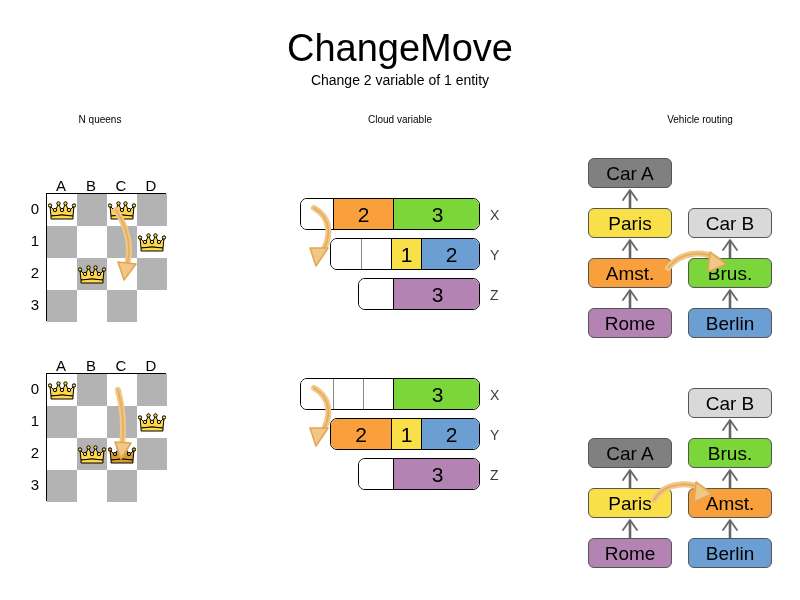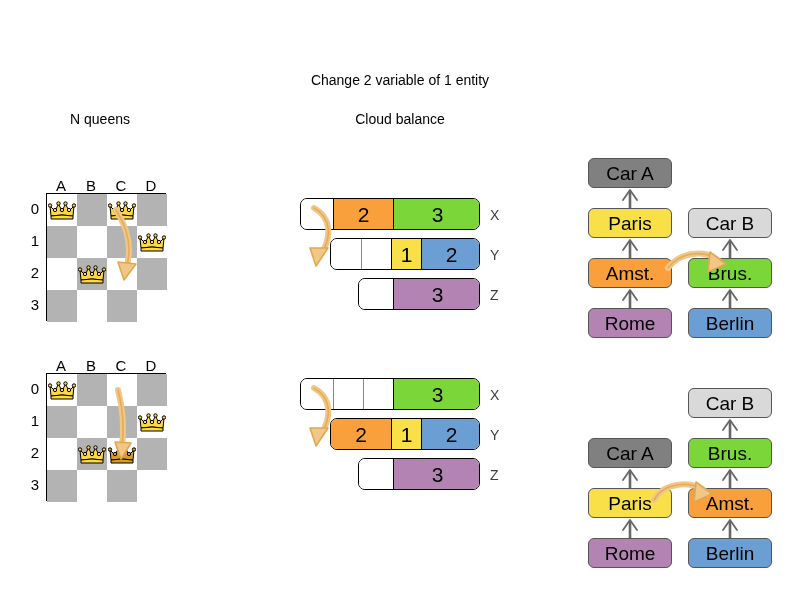--- a/index.html
+++ b/index.html
@@ -14,21 +14,21 @@
   
   #page-title{
     left:0;top:26px;width:800px;text-align:center;
     font-size:38px;line-height:44px;font-weight:400;letter-spacing:0px;
   }
   #page-subtitle{
     left:0;top:71px;width:800px;text-align:center;
     font-size:14px;line-height:18px;
   }
   .col-head{
-    text-align:center;font-size:14px;line-height:19px;
+    text-align:center;font-size:10px;line-height:19px;
   }
   #head-queens{left:10px;top:110px;width:180px;}
   #head-cloud{left:305px;top:110px;width:190px;}
   #head-vrp{left:610px;top:110px;width:180px;}
   .col-labels{position:absolute;left:46px;top:178px;width:120px;height:16px;}
   .col-labels span{
     position:absolute;width:30px;text-align:center;
     font-size:15px;line-height:16px;
   }
   .row-labels{position:absolute;left:26px;width:18px;}
@@ -76,25 +76,27 @@
 
   
   .move-arrow{position:absolute;}
   .move-arrow svg{display:block;overflow:visible;}
 </style>
 </head>
 <body>
 
 <div class="stage">
 
+  <div class="abs" id="page-title">ChangeMove</div>
   <div class="abs" id="page-subtitle">Change 2 variable of 1 entity</div>
 
   <div class="abs col-head" id="head-queens">N queens</div>
-  <div class="abs col-head" id="head-cloud">Cloud balance</div>
+  <div class="abs col-head" id="head-cloud">Cloud variable</div>
   <div class="abs col-head" id="head-vrp">
+    <div>Vehicle routing</div>
   </div>
 
   <div id="mount-queens">
       <div class="col-labels abs" style="left: 46px; top: 178px;">
         <span style="left: 0px;">A</span>
         <span style="left: 30px;">B</span>
         <span style="left: 60px;">C</span>
         <span style="left: 90px;">D</span>
       </div>
       <div class="row-labels abs" style="left: 26px; top: 193px; height: 128px;">

